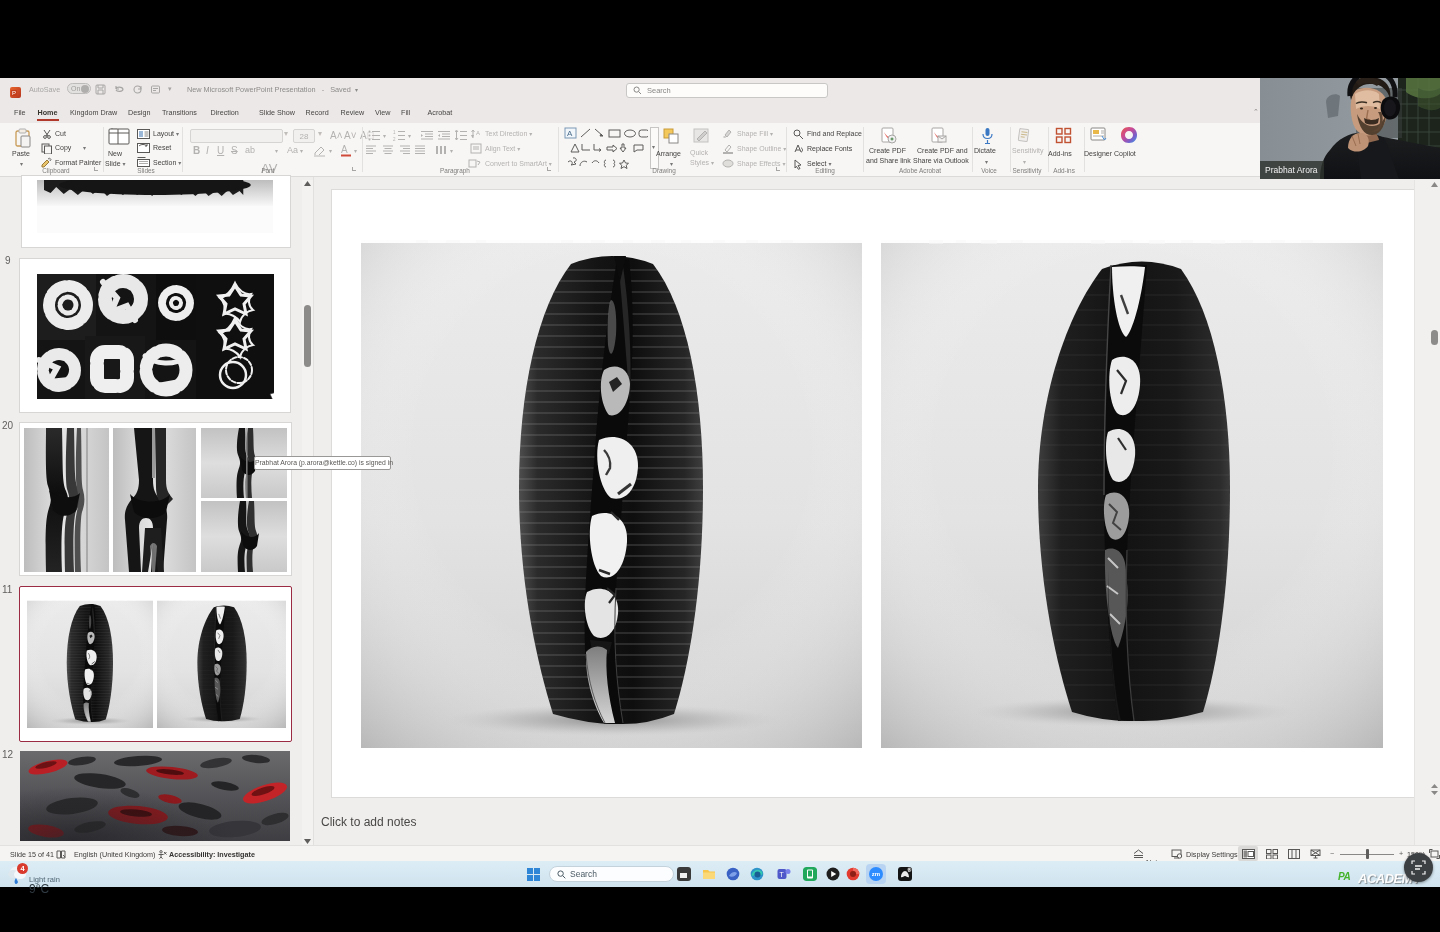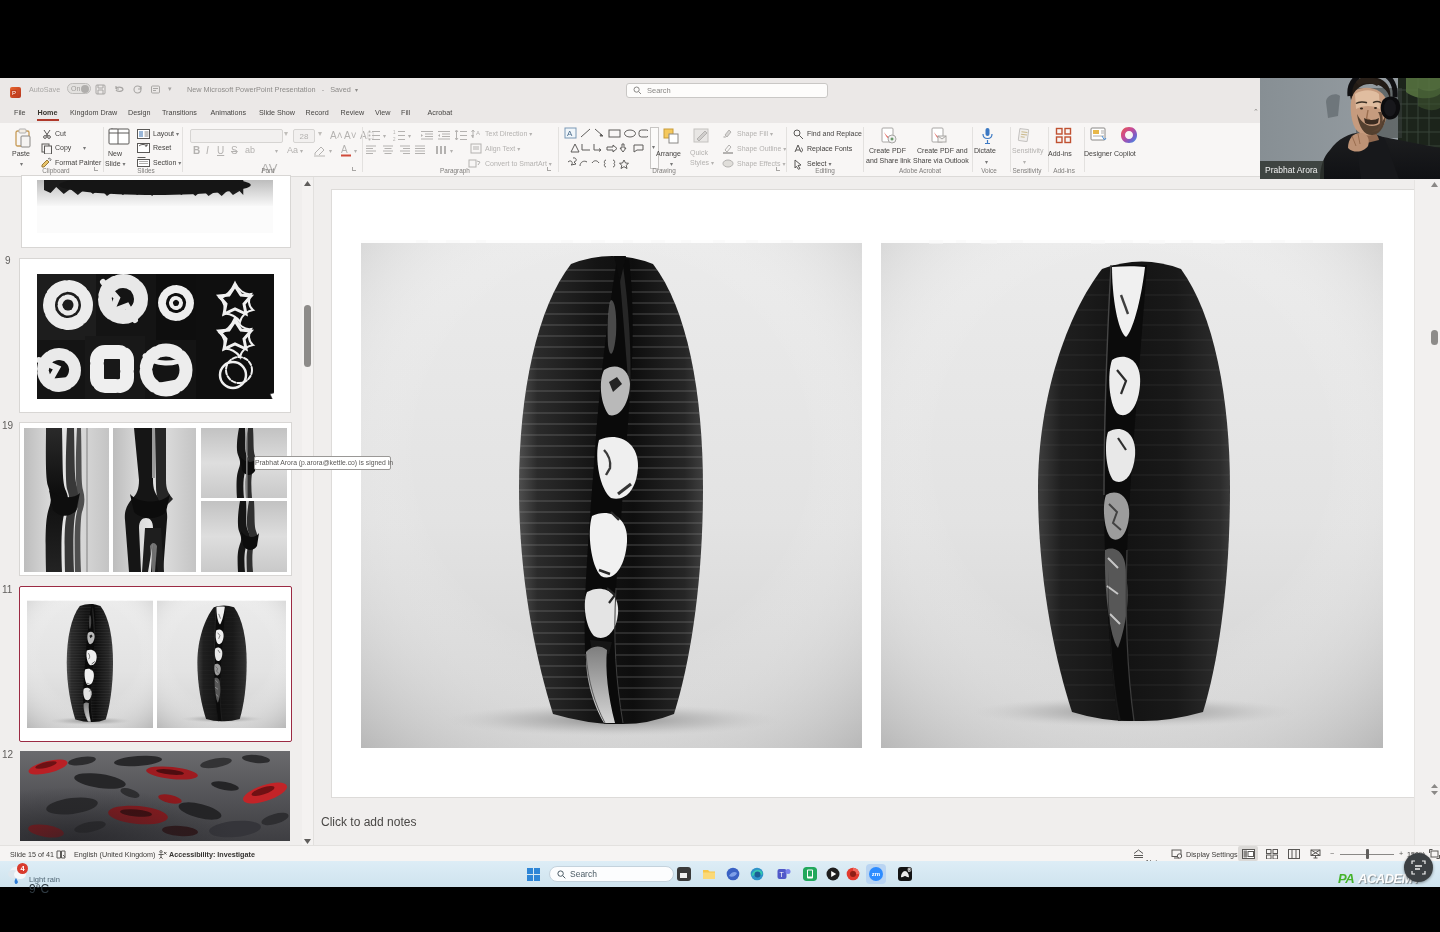--- a/index.html
+++ b/index.html
@@ -81,21 +81,21 @@
     <span class="abs" style="left:647px;top:8px;font-size:7.5px;color:#8a8886">Search</span>
   </div>
   <div class="abs" id="menubar">
     <span class="tab" style="left:14px">File</span>
     <span class="tab" style="left:37.5px;color:#38352f;font-weight:bold">Home</span>
     <span class="abs" style="left:37px;top:16px;width:22px;height:1.6px;background:#b0392b"></span>
     <span class="tab" style="left:70px">Kingdom</span>
     <span class="tab" style="left:100.5px">Draw</span>
     <span class="tab" style="left:128px">Design</span>
     <span class="tab" style="left:162px">Transitions</span>
-    <span class="tab" style="left:210.5px">Animations</span>
+    <span class="tab" style="left:210.5px">Direction</span>
     <span class="tab" style="left:259px">Slide Show</span>
     <span class="tab" style="left:305.5px">Record</span>
     <span class="tab" style="left:340.5px">Review</span>
     <span class="tab" style="left:375px">View</span>
     <span class="tab" style="left:401px">Fill</span>
     <span class="tab" style="left:427.5px">Acrobat</span>
     <span class="abs" style="left:1253px;top:5px;font-size:7px;color:#8a8886">⌃</span>
   </div>
   <div class="abs" id="ribbon">
 
@@ -444,21 +444,21 @@
         <path d="M198 9c3 7 10 12 16 11-3 5-3 12 2 16-6 1-12 6-13 12-3-5-10-9-16-8 2-6 0-13-4-16 6-1 12-8 15-15z" stroke-width="2"></path>
         <path d="M198 47l6 9 10 1-7 8 2 10-11-5-11 5 2-10-7-8 10-1z"></path>
         <path d="M198 44c3 7 10 12 16 11-3 5-3 12 2 16-6 1-12 6-13 12-3-5-10-9-16-8 2-6 0-13-4-16 6-1 12-8 15-15z" stroke-width="2"></path>
         <circle cx="196" cy="101" r="13" stroke-width="2.5"></circle>
         <circle cx="202" cy="96" r="13" stroke-width="2" stroke-dasharray="4 2"></circle>
       </g>
     </g>
     <path d="M233 120l4 9 2.5-3 3.5 1-3-9z" fill="#fff" stroke="#333" stroke-width=".7"></path>
   </svg>
 
-  <div class="snum" style="left:2px;top:420px">19</div>
+  <div class="snum" style="left:2px;top:420px">20</div>
   <div class="card" style="left:20px;top:423px;width:271px;height:152px"></div>
   <svg class="abs" style="left:24px;top:428px" width="263" height="144" viewBox="0 0 263 144">
     <defs>
       <linearGradient id="tg" x1="0" y1="0" x2="0" y2="1">
           <stop offset="0" stop-color="#c2c2c2"></stop>
           <stop offset=".5" stop-color="#dedede"></stop>
           <stop offset="1" stop-color="#c9c9c9"></stop>
         </linearGradient>
       <linearGradient id="tg2" x1="0" y1="0" x2="1" y2="0">
           <stop offset="0" stop-color="#bdbdbd"></stop>
@@ -823,21 +823,21 @@
       <path d="M7 .7a6.3 6.3 0 016.3 6.3h-3A3.3 3.3 0 007 3.7z" fill="#f0695e"></path>
     </svg>
     <div class="abs" style="left:866px;top:864px;width:20px;height:20px;background:#b9d4f2;border-radius:4px"></div>
     <div class="abs" style="left:869px;top:867px;width:14px;height:14px;border-radius:50%;background:#2d8cff;color:#fff;font-size:6px;text-align:center;line-height:14px;font-weight:bold">zm</div>
     <svg class="ticon" style="left:898px" width="14" height="14" viewBox="0 0 14 14">
       <rect width="14" height="14" fill="#141414"></rect>
       <path d="M3 10c0-3 2-6 4-6s4 3 4 6c-1.5 1-2.5-1-4-1s-2.5 2-4 1z" fill="#ececec"></path>
       <circle cx="11.5" cy="2.5" r="2.3" fill="#6a6a6a"></circle>
       <text x="10" y="4.5" font-size="4.5" fill="#fff" font-family="Liberation Sans">8</text>
     </svg>
-    <span class="abs" style="left:1338px;top:871px;font-size:13px;font-weight:bold;font-style:italic;color:#45b32a;letter-spacing:-.5px">PA</span>
+    <span class="abs" style="left:1338px;top:871px;font-size:10px;font-weight:bold;font-style:italic;color:#45b32a;letter-spacing:-.5px">PA</span>
     <span class="abs" style="left:1358px;top:871px;font-size:13px;font-weight:bold;font-style:italic;color:#fdfdfd;letter-spacing:-.5px;text-shadow:1px 1px 1px rgba(60,60,60,.55)">ACADEMY</span>
   <div class="abs" id="webcam">
     <svg width="180" height="101" viewBox="0 0 180 101">
       <defs>
         <linearGradient id="wall" x1="0" y1="0" x2="1" y2="0">
             <stop offset="0" stop-color="#878f94"></stop>
             <stop offset="1" stop-color="#9aa1a6"></stop>
           </linearGradient>
         <linearGradient id="shirt" x1="0" y1="0" x2="0" y2="1">
             <stop offset="0" stop-color="#1d1e20"></stop>

